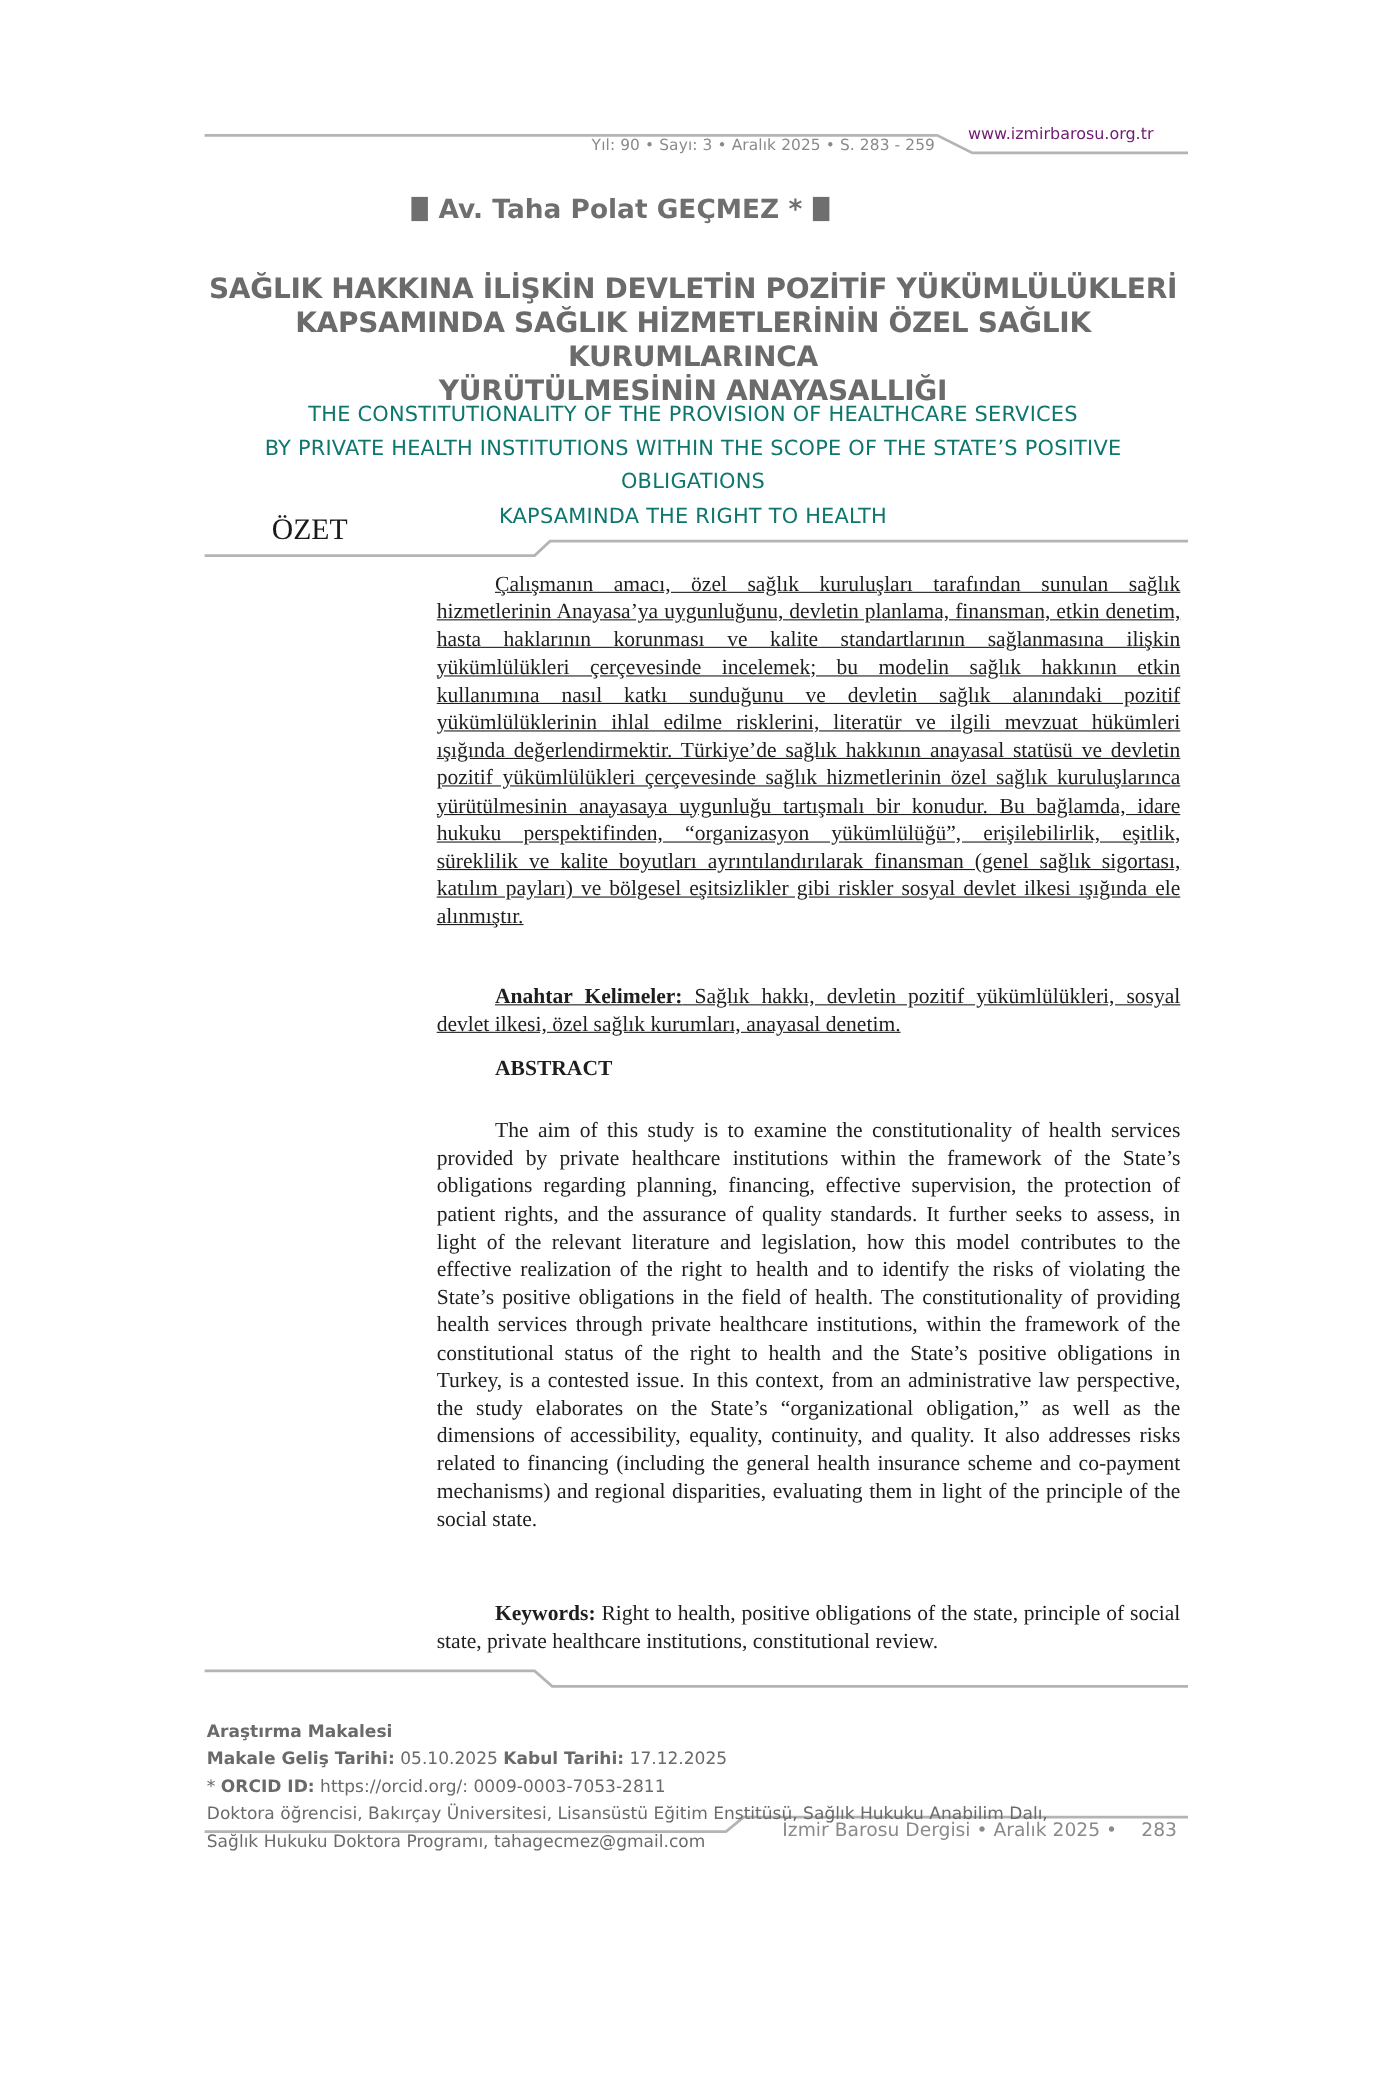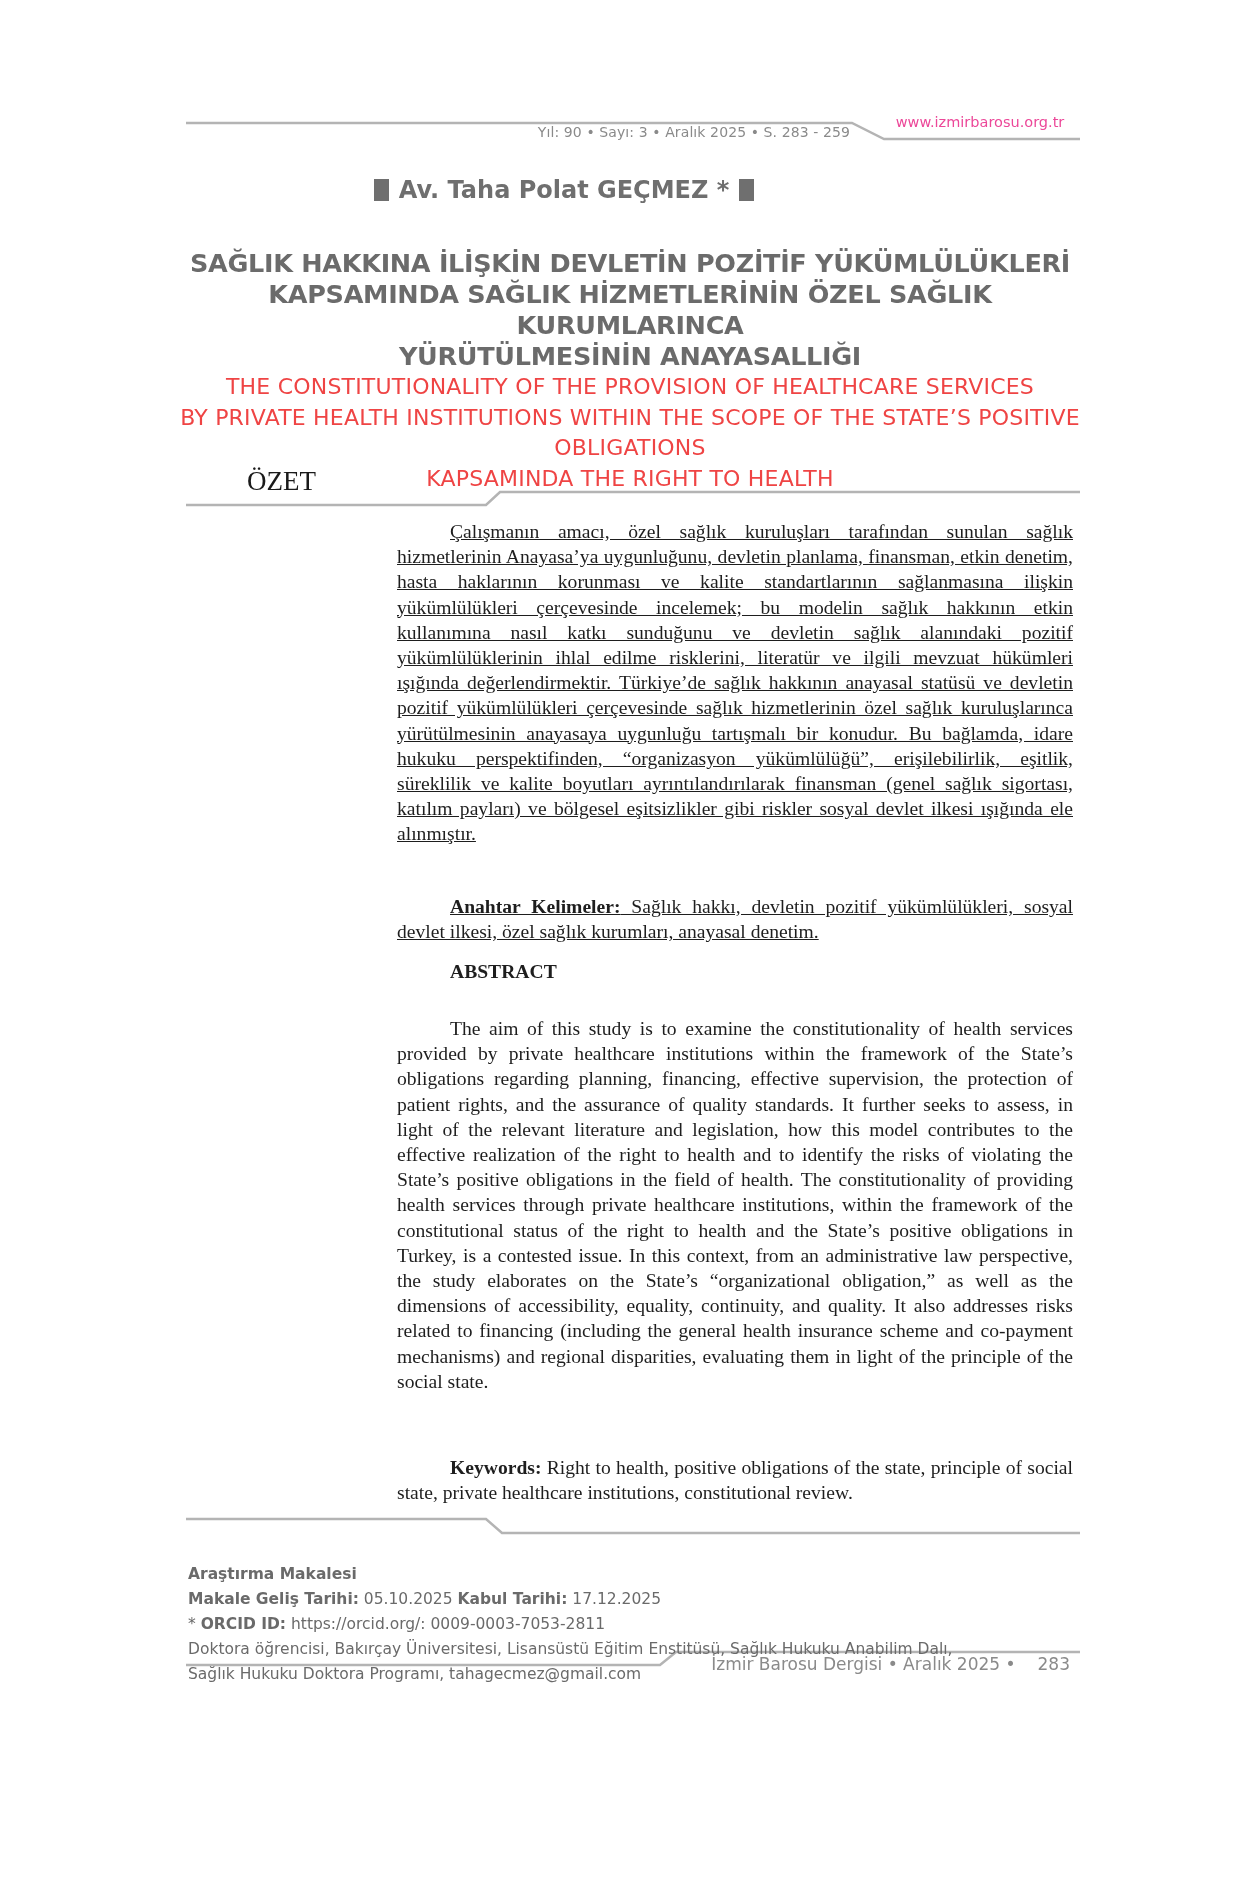--- a/index.html
+++ b/index.html
@@ -3,27 +3,27 @@
 <meta charset="utf-8">
 <style>
   html, body { margin: 0; padding: 0; background: #ffffff; }
   body { width: 1260px; height: 1890px; position: relative; overflow: hidden; }
   .page { position: absolute; left: 0; top: 0; width: 1260px; height: 1890px; }
   .sans { font-family: "DejaVu Sans", "Liberation Sans", sans-serif; }
   .serif { font-family: "Liberation Serif", "DejaVu Serif", serif; }
   svg.rules { position: absolute; left: 0; top: 0; width: 1260px; height: 1890px; pointer-events: none; }
 
   .hdr-meta { position: absolute; top: 124px; left: 500px; width: 350px; text-align: right; font-size: 14px; color: #8a8a8a; letter-spacing: 0.1px; }
-  .hdr-url { position: absolute; top: 114px; left: 880px; width: 200px; text-align: center; font-size: 14.5px; color: #ec4899; }
+  .hdr-url { position: absolute; top: 114px; left: 880px; width: 200px; text-align: left; font-size: 14.5px; color: #701a75; }
 
   .author { position: absolute; top: 176px; left: 0; width: 1128px; text-align: center; font-size: 24px; font-weight: bold; color: #6f6f6f; }
   .author .sq { display: inline-block; width: 15px; height: 22px; background: #6f6f6f; vertical-align: -3px; margin: 0 10px; }
 
   .title-tr { position: absolute; top: 248px; left: 180px; width: 900px; text-align: center; font-size: 25.5px; font-weight: bold; color: #6b6b6b; line-height: 31px; letter-spacing: -0.3px; }
-  .title-en { position: absolute; top: 372px; left: 180px; width: 900px; text-align: center; font-size: 22px; color: #ef4444; line-height: 30.5px; letter-spacing: 0.2px; }
+  .title-en { position: absolute; top: 362px; left: 180px; width: 900px; text-align: center; font-size: 19px; color: #0f766e; line-height: 30.5px; letter-spacing: 0.2px; }
 
   .ozet-heading { position: absolute; top: 466px; left: 247px; font-size: 27px; font-weight: normal; color: #1a1a1a; }
 
   .body-col { position: absolute; left: 397px; width: 676px; color: #1e1e1e; font-size: 19.6px; line-height: 25.2px; text-align: justify; hyphens: manual; }
   .body-col p { margin: 0; text-indent: 53px; }
   .body-col b { font-weight: bold; }
   .abstract-head { position: absolute; left: 450px; top: 961px; font-size: 19.6px; font-weight: bold; color: #1e1e1e; }
 
   .foot { position: absolute; left: 188px; top: 1522px; width: 900px; font-size: 15.5px; color: #6a6a6a; line-height: 25px; margin-top: 40px; }
   .foot b { font-weight: bold; color: #6a6a6a; }

